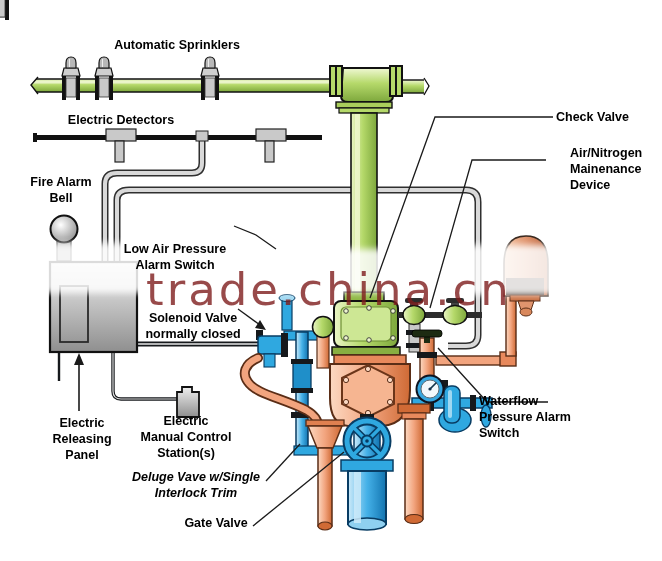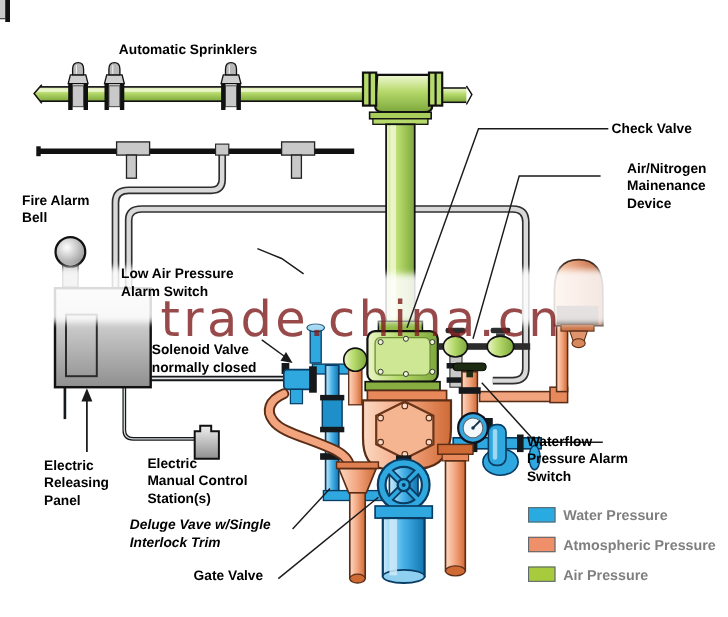--- a/index.html
+++ b/index.html
@@ -1,21 +1,21 @@
 <!DOCTYPE html>
 <html><head>
 <meta charset="utf-8">
 <style>
   html,body{margin:0;padding:0;background:#fff;}
   #stage{position:relative;width:662px;height:561px;background:#fff;overflow:hidden;
          font-family:"Liberation Sans",sans-serif;}
   #diagram-svg{position:absolute;left:0;top:0;}
   .lbl{position:absolute;font:bold 12.5px/1.27 "Liberation Sans",sans-serif;color:#000;
        white-space:pre-line;}
-  .ctr{}
+  .ctr{text-align:center;}
   #lbl-sprinklers{left:108px;top:38px;width:138px;}
   #lbl-detectors{left:62px;top:113px;width:118px;}
   #lbl-bell{left:20px;top:175px;width:82px;}
   #lbl-lowair{left:110px;top:214px;width:130px;margin-top:28px;}
   #lbl-check{left:556px;top:110px;width:95px;}
   #lbl-airn{left:570px;top:146px;width:100px;}
   #lbl-solenoid{left:138px;top:270px;width:110px;margin-top:41px;}
   #lbl-panel{left:40px;top:416px;width:84px;}
   #lbl-station{left:134px;top:414px;width:104px;}
   #lbl-deluge{left:118px;top:470px;width:156px;font-style:italic;}
@@ -308,20 +308,21 @@
     <polyline points="238,309 260,325"></polyline>
     <line x1="79" y1="411" x2="79" y2="360" stroke-width="1.6"></line>
   </g>
   <polygon points="266,330 255,328 260,320" fill="#1a1a1a"></polygon>
   <polygon points="79,353 74,365 84,365" fill="#1a1a1a"></polygon>
 </svg>
 
 <div id="watermark">trade.china.cn</div>
 
 <div class="lbl ctr" id="lbl-sprinklers">Automatic Sprinklers</div>
+<div class="lbl ctr" id="lbl-detectors">Electric Detectors</div>
 <div class="lbl ctr" id="lbl-bell">Fire Alarm
 Bell</div>
 <div class="lbl ctr" id="lbl-lowair">Low Air Pressure
 Alarm Switch</div>
 <div class="lbl" id="lbl-check">Check Valve</div>
 <div class="lbl" id="lbl-airn">Air/Nitrogen
 Mainenance
 Device</div>
 <div class="lbl ctr" id="lbl-solenoid">Solenoid Valve
 normally closed</div>
@@ -331,28 +332,14 @@
 <div class="lbl ctr" id="lbl-station">Electric
 Manual Control
 Station(s)</div>
 <div class="lbl ctr" id="lbl-deluge">Deluge Vave w/Single
 Interlock Trim</div>
 <div class="lbl ctr" id="lbl-gate">Gate Valve</div>
 <div class="lbl" id="lbl-waterflow">Waterflow
 Pressure Alarm
 Switch</div>
 
-<div id="legend">
-  <div class="legend-row">
-    <div class="swatch" style="background: rgb(41, 171, 226);"></div>
-    <span class="legend-label">Water Pressure</span>
-  </div>
-  <div class="legend-row">
-    <div class="swatch" style="background: rgb(240, 144, 107);"></div>
-    <span class="legend-label">Atmospheric Pressure</span>
-  </div>
-  <div class="legend-row">
-    <div class="swatch" style="background: rgb(167, 203, 61);"></div>
-    <span class="legend-label">Air Pressure</span>
-  </div>
+
 </div>
 
-</div>
-
 </body></html>

